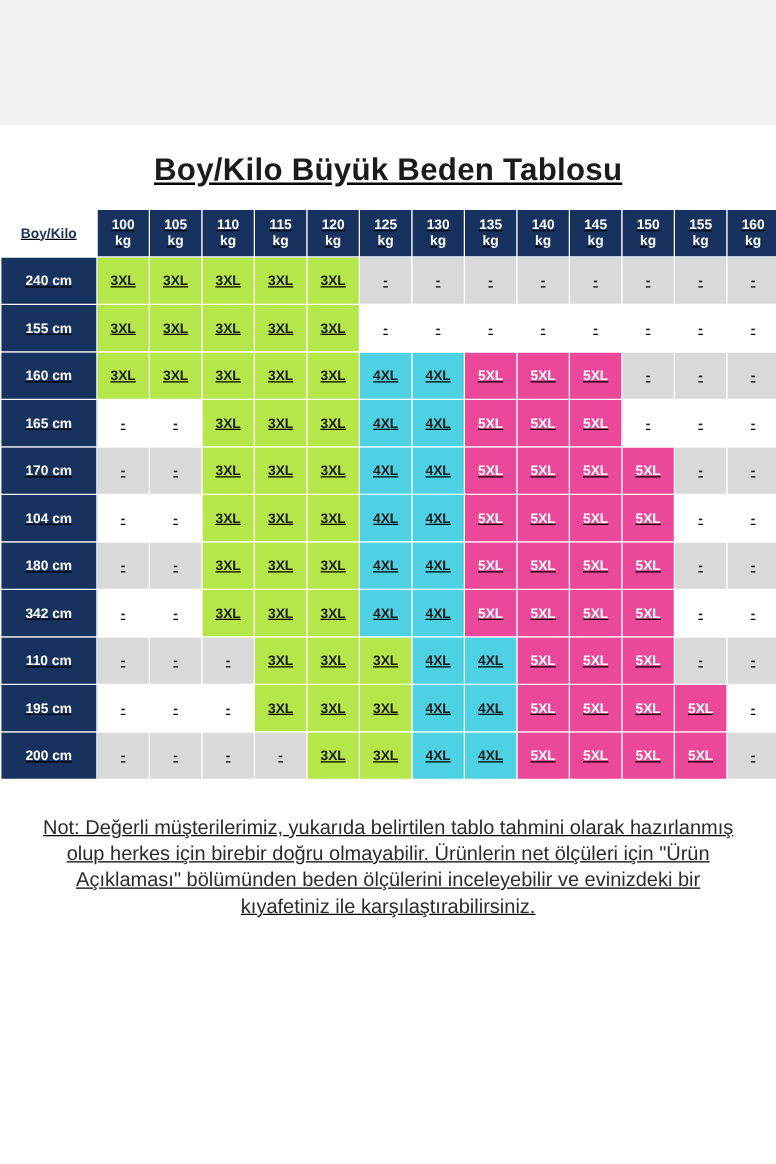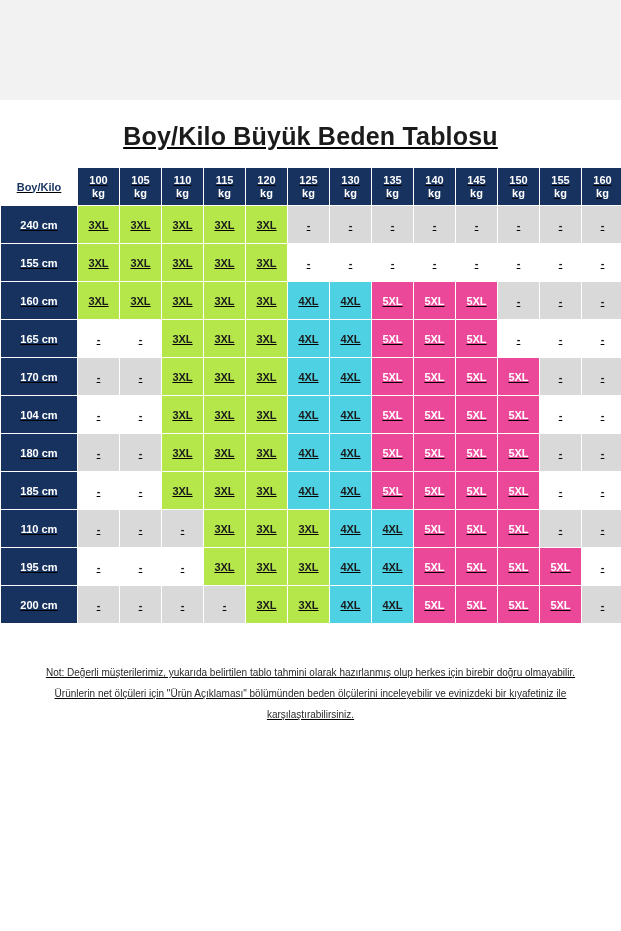--- a/index.html
+++ b/index.html
@@ -77,23 +77,23 @@
     font-size: 11.5px;
     border: 1px solid #ffffff;
   }
   td.c-green  { background: #b6e74a; color: #1b1b1b; margin-top: 32px; }
   td.c-cyan   { background: #4fd1e4; color: #1b1b1b; }
   td.c-red    { background: #ec4899; color: #ffffff; }
   td.c-gray   { background: #d9d9d9; color: #1b1b1b; }
   td.c-white  { background: #ffffff; color: #1b1b1b; }
   .note {
     width: 565px;
-    margin: 38px auto 0 auto;
+    margin: 28px auto 0 auto;
     text-align: center;
-    font-size: 10px;
+    font-size: 16px;
     line-height: 21px;
     color: #2b2b2b;
   }
 </style>
 </head>
 <body>
 
 <div class="page">
   <div class="top-strip"></div>
   <div class="content">
@@ -224,21 +224,21 @@
             <td class="c-cyan">4XL</td>
             <td class="c-cyan">4XL</td>
             <td class="c-red">5XL</td>
             <td class="c-red">5XL</td>
             <td class="c-red">5XL</td>
             <td class="c-red">5XL</td>
             <td class="c-gray">-</td>
             <td class="c-gray">-</td>
           </tr>
           <tr>
-            <th class="rowhead">185 cm</th>
+            <th class="rowhead">342 cm</th>
             <td class="c-white">-</td>
             <td class="c-white">-</td>
             <td class="c-green">3XL</td>
             <td class="c-green">3XL</td>
             <td class="c-green">3XL</td>
             <td class="c-cyan">4XL</td>
             <td class="c-cyan">4XL</td>
             <td class="c-red">5XL</td>
             <td class="c-red">5XL</td>
             <td class="c-red">5XL</td>

